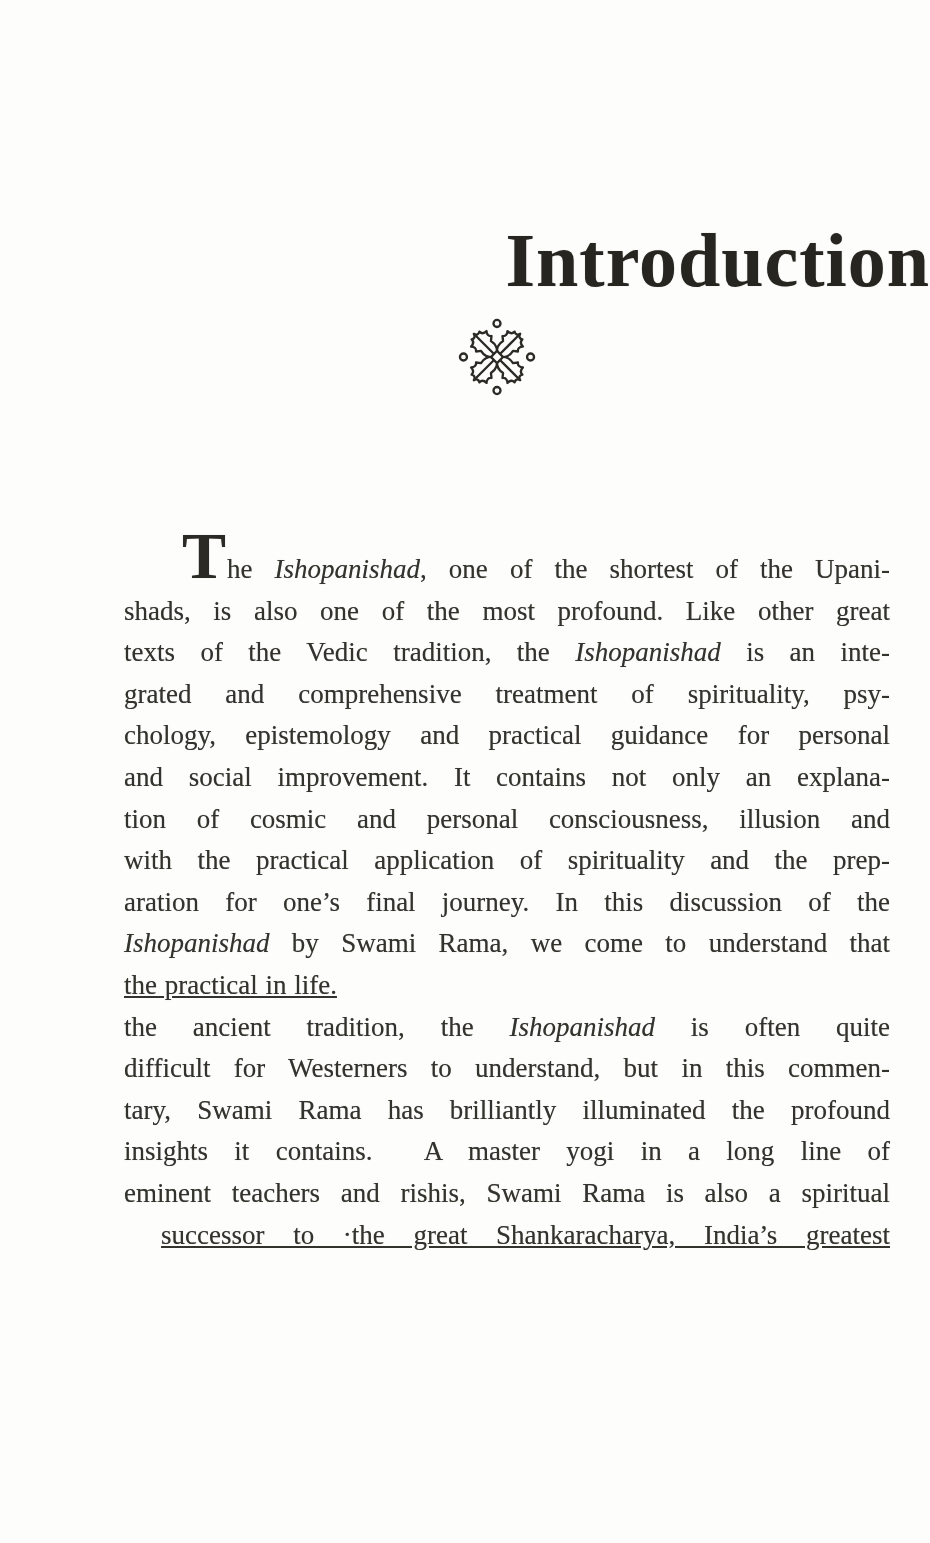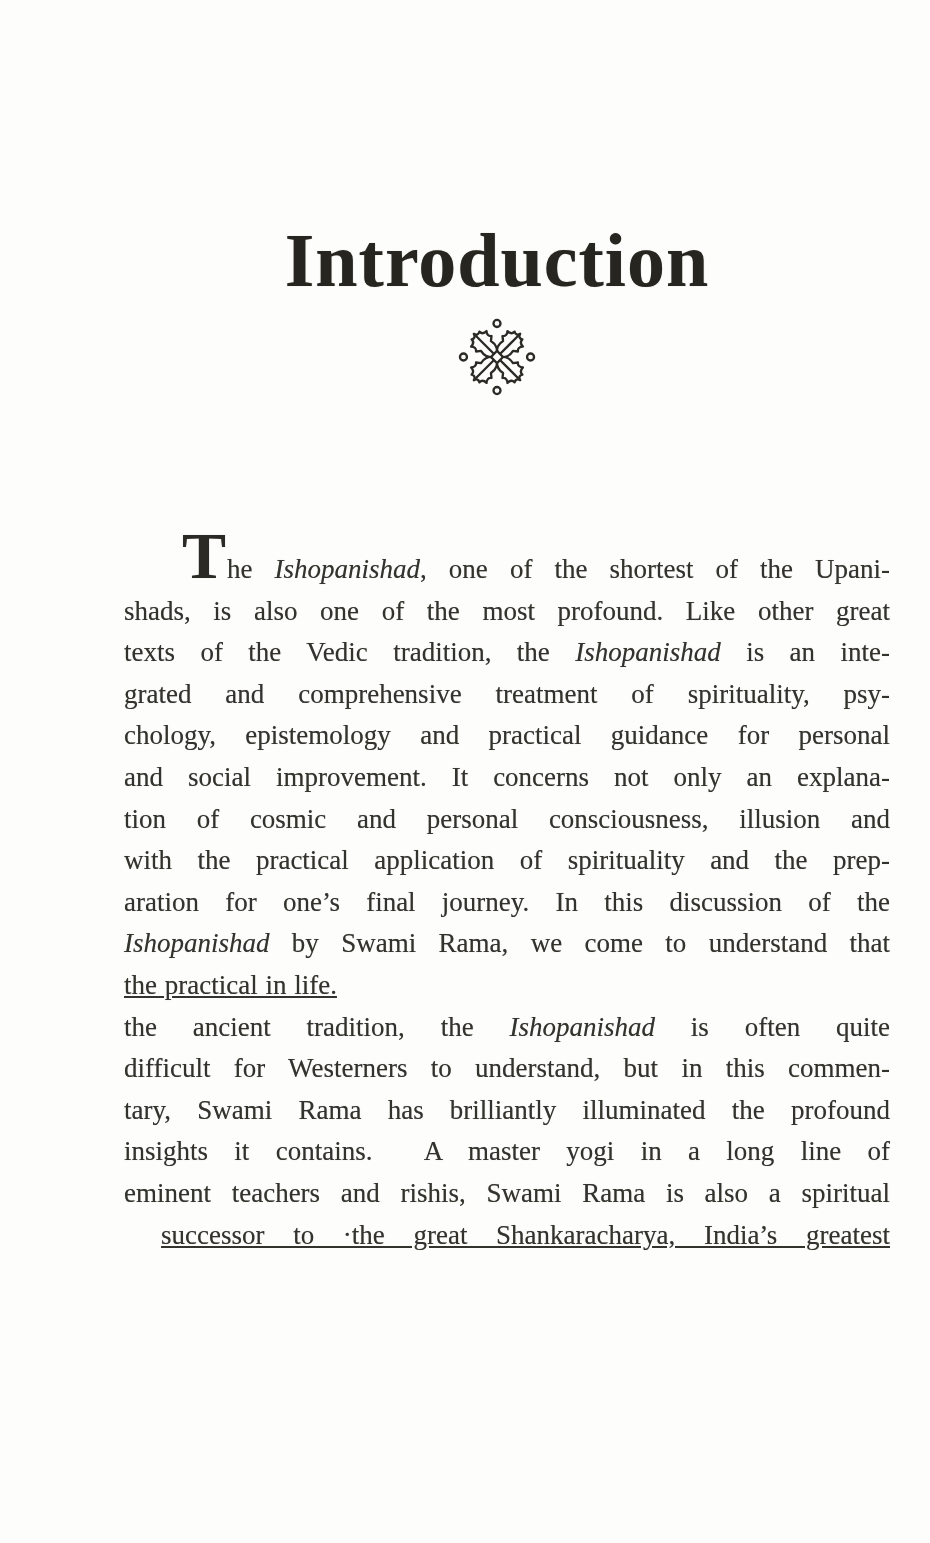--- a/index.html
+++ b/index.html
@@ -15,21 +15,21 @@
     overflow: hidden;
     font-family: "Liberation Serif", serif;
   }
   .chapter-title {
     position: absolute;
     top: 222px;
     left: 0;
     width: 100%;
     box-sizing: border-box;
     padding-left: 64px;
-    text-align: center;
+    text-align: right;
     font-size: 76px;
     font-weight: 700;
     letter-spacing: 1px;
     color: #262520;
     line-height: 1;
     text-shadow: 0 0 1px rgba(38,37,32,0.35);
   }
   .ornament {
     position: absolute;
     left: 458px;
@@ -104,21 +104,21 @@
   </svg>
 
   <div class="body-text">
 
     <div class="para">
       <div class="line indented-first"><span class="dropcap">T</span><span>he <i>Ishopanishad</i>, one of the shortest of the Upani-</span></div>
       <div class="line">shads, is also one of the most profound. Like other great</div>
       <div class="line">texts of the Vedic tradition, the <i>Ishopanishad</i> is an inte-</div>
       <div class="line">grated and comprehensive treatment of spirituality, psy-</div>
       <div class="line">chology, epistemology and practical guidance for personal</div>
-      <div class="line">and social improvement. It concerns not only an explana-</div>
+      <div class="line">and social improvement. It contains not only an explana-</div>
       <div class="line">tion of cosmic and personal consciousness, illusion and</div>
       <div class="line">with the practical application of spirituality and the prep-</div>
       <div class="line">aration for one’s final journey. In this discussion of the</div>
       <div class="line"><i>Ishopanishad</i> by Swami Rama, we come to understand that</div>
       <div class="line">the practical in life.</div>
     </div>
 
     <div class="para continued">
       <div class="line">the ancient tradition, the <i>Ishopanishad</i> is often quite</div>
       <div class="line">difficult for Westerners to understand, but in this commen-</div>

